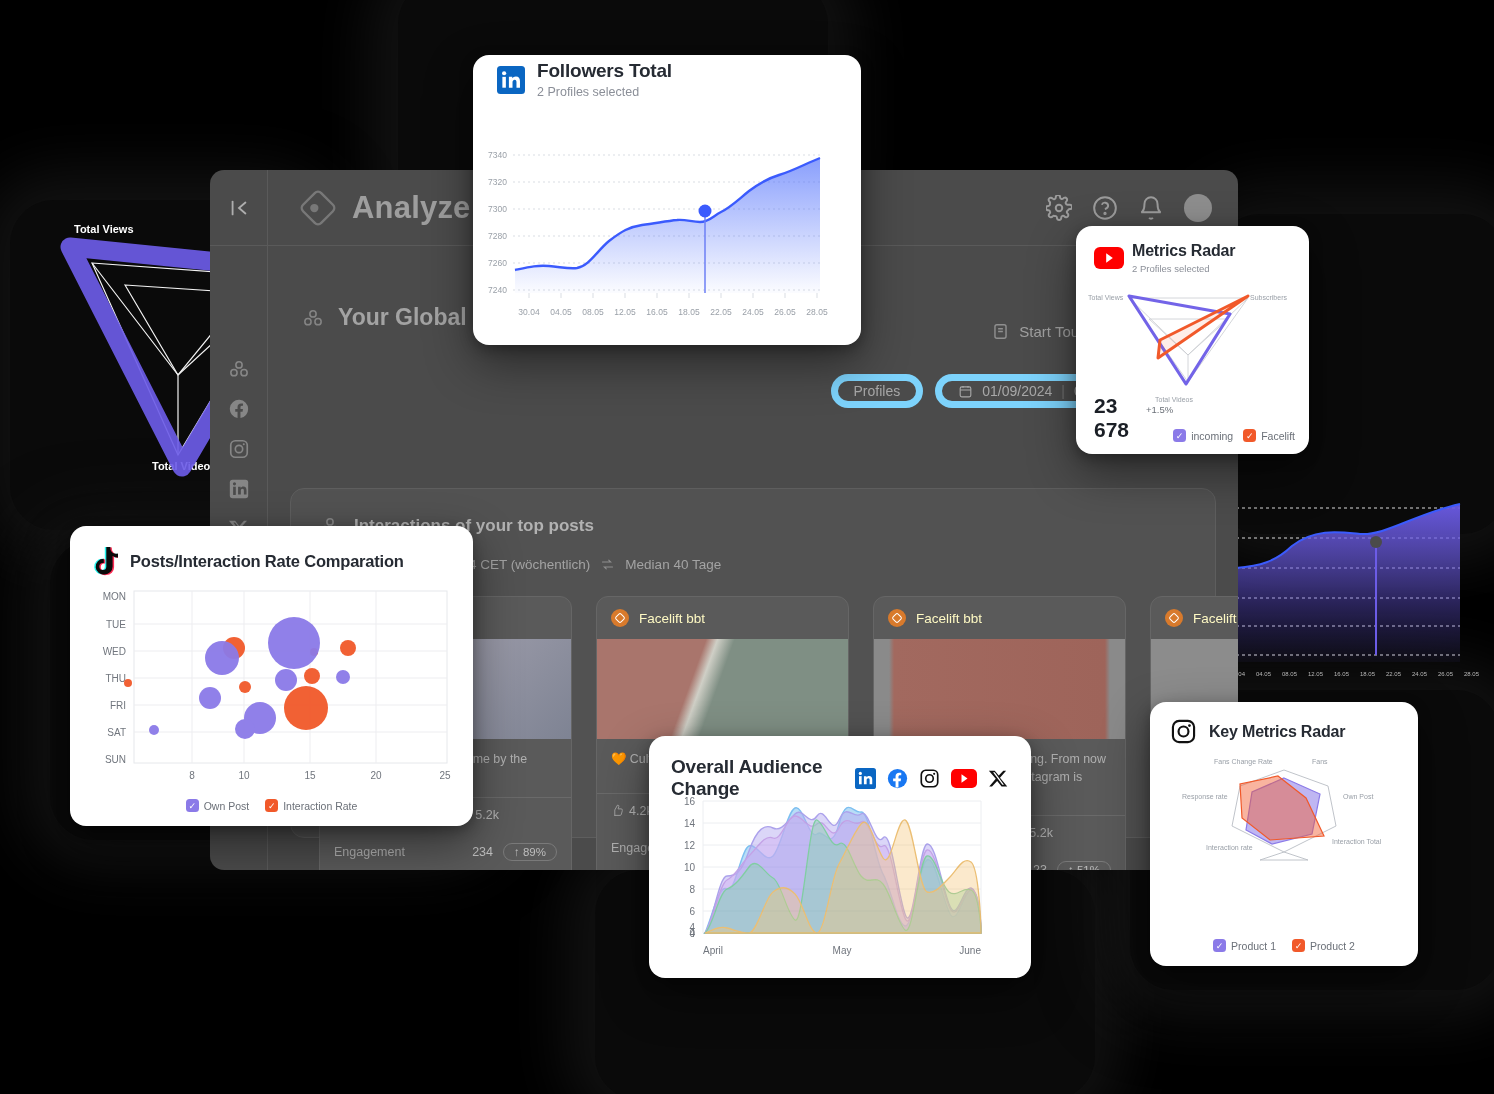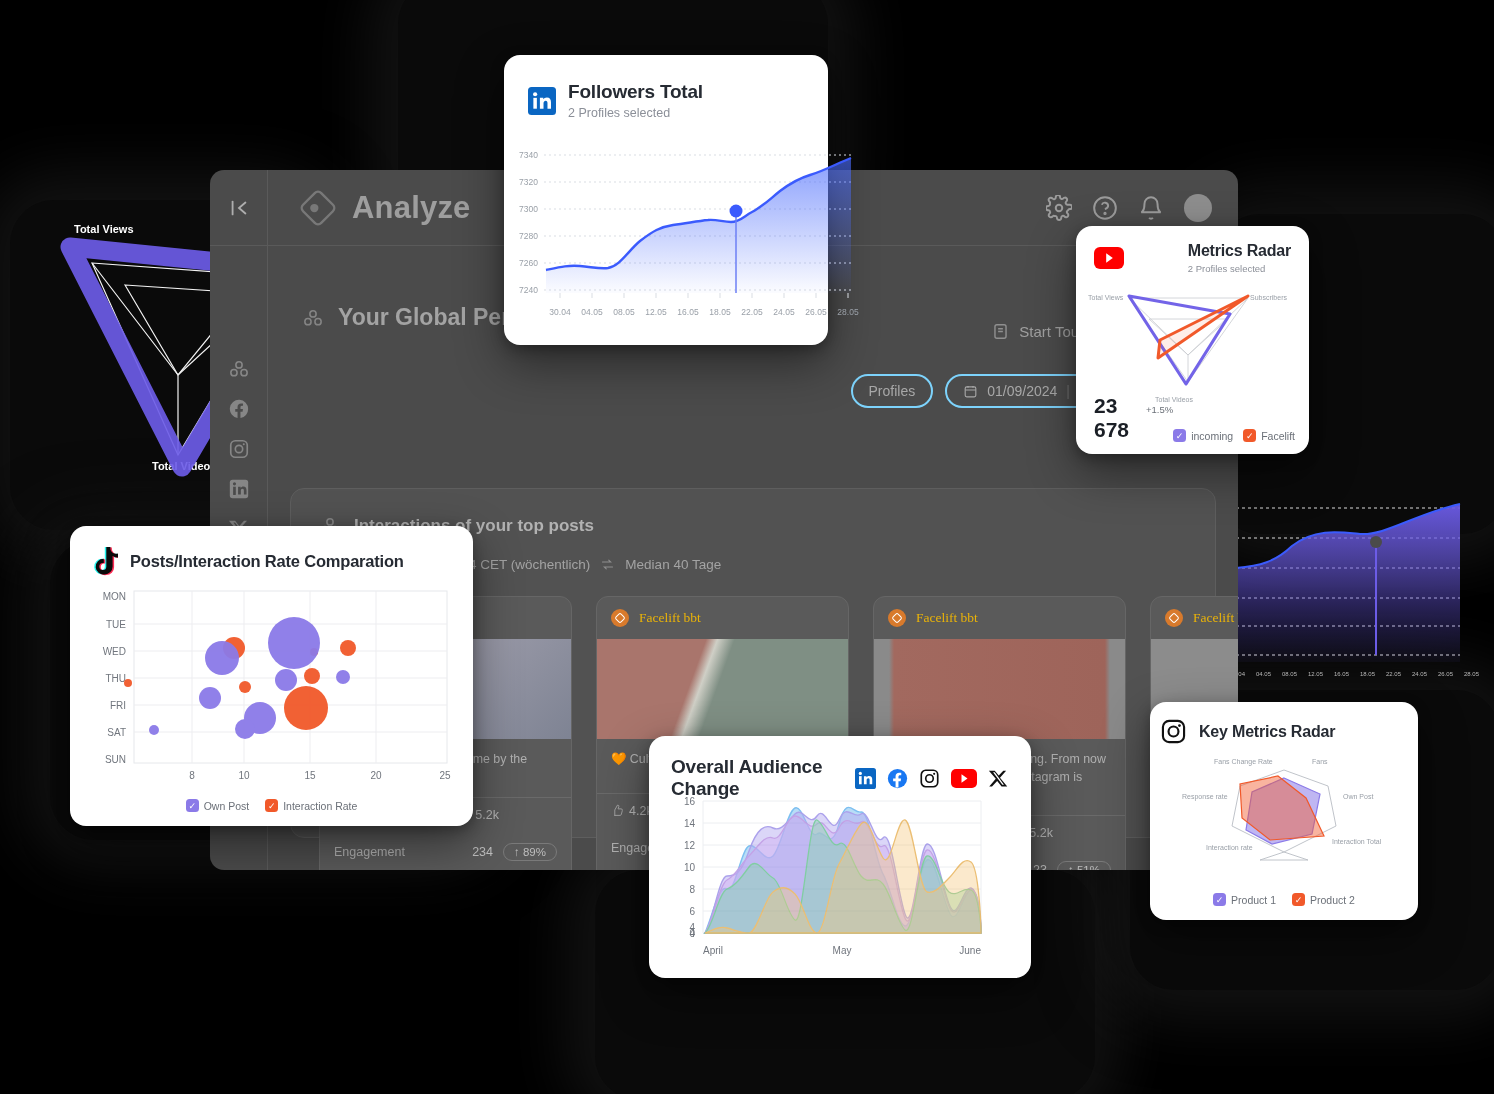--- a/index.html
+++ b/index.html
@@ -49,21 +49,21 @@
   }
   .rail-ico { width: 22px; height: 22px; opacity: .45; color: #cfcfcf; display:block; }
 
   #dash-main { flex: 1; position: relative; padding: 58px 34px 0 34px; }
   #page-head { display: flex; align-items: center; gap: 14px; }
   #page-title { font-size: 23px; font-weight: 700; color: #a3a3a3; }
   .head-ico { width: 22px; height: 22px; opacity: .5; color: #bdbdbd; }
 
   #filters { position: absolute; right: 34px; top: 128px; display: flex; gap: 12px; align-items: center; }
   .chip {
-    border: 2px solid #7dd3fc; border-radius: 20px; height: 34px;
+    border: 7px solid #7dd3fc; border-radius: 20px; height: 34px;
     display: flex; align-items: center; gap: 9px; padding: 0 16px;
     color: #a8a8a8; font-size: 14px; white-space: nowrap;
   }
   .chip .sep { color: #6f6f6f; }
   #tools { position: absolute; right: 34px; top: 76px; display: flex; gap: 26px; }
   .tool { display: flex; align-items: center; gap: 9px; color: #a0a0a0; font-size: 15px; }
   .tool svg { width: 19px; height: 19px; opacity: .8; }
 
   
   #panel {
@@ -71,21 +71,21 @@
     background: #525252; border: 1px solid #5e5e5e; border-radius: 14px; padding: 26px 28px;
   }
   #panel-title { display: flex; align-items: center; gap: 13px; font-size: 17px; font-weight: 600; color: #b2b2b2; }
   #panel-sub { display: flex; align-items: center; gap: 10px; margin-top: 20px; font-size: 13.5px; color: #a3a3a3; }
   #panel-sub svg { width: 15px; height: 15px; opacity: .75; }
   #post-grid { display: flex; gap: 24px; margin-top: 24px; }
   .post-card {
     width: 253px; flex: none; background: #5a5a5a; border: 1px solid #666;
     border-radius: 12px; overflow: hidden;
   }
-  .post-head { display: flex; align-items: center; gap: 10px; padding: 12px 14px; font-size: 13.5px; color: #eab308; font-family: Liberation Serif, serif; }
+  .post-head { display: flex; align-items: center; gap: 10px; padding: 12px 14px; font-size: 13.5px; color: #fef9c3; }
   .brand-dot {
     width: 18px; height: 18px; border-radius: 50%; background: #d87a2c; flex: none;
     display: flex; align-items: center; justify-content: center;
   }
   .brand-dot span { width: 8px; height: 8px; border: 1.6px solid #fff; transform: rotate(45deg); border-radius: 2px; }
   .post-img { height: 100px; background: #6d6d6d; }
   .img-a { background: linear-gradient(135deg,#8b8fa0 0%,#9a9aa8 45%,#7e8393 100%); }
   .img-b { background: linear-gradient(110deg,#a9756c 0%,#a9756c 38%,#cfcfc6 42%,#7f8f84 48%,#7f8f84 100%); }
   .img-c { background: linear-gradient(90deg,#8a8a8a 0%,#8a8a8a 6%,#a2695f 8%,#9e645a 92%,#8a8a8a 94%); }
   .img-d { background: #8c8c8c; }
@@ -455,21 +455,21 @@
 
               </div>
             </div>
 
           </div>
         </div>
       </div>
     </div>
   </div>
 
-  <div class="card" style="left:504px;top:55px;width:324px;height:290px;padding:26px 24px;">
+  <div class="card" style="left:473px;top:55px;width:388px;height:290px;padding:5px 24px;">
     <div style="display:flex;align-items:center;gap:12px;">
       <svg class="soc" style="width:28px;height:28px;" viewBox="0 0 24 24">
         <rect width="24" height="24" rx="3" fill="#0A66C2"></rect>
         <g fill="#fff">
             <rect x="4.6" y="9.3" width="3" height="9.3"></rect>
             <circle cx="6.1" cy="6.2" r="1.8"></circle>
         <path d="M10.2 9.3h2.9v1.3c.5-.9 1.6-1.6 3.1-1.6 2.4 0 3.5 1.5 3.5 4.1v5.5h-3v-4.9c0-1.2-.4-2-1.5-2s-1.9.8-1.9 2.1v4.8h-3.1z"></path>
           </g>
       </svg>
       <div>
@@ -531,21 +531,21 @@
           <text x="212" y="172">18.05</text>
         <text x="244" y="172">22.05</text>
           <text x="276" y="172">24.05</text>
           <text x="308" y="172">26.05</text>
         <text x="340" y="172">28.05</text>
       </g>
     </svg>
   </div>
 
   <div class="card" style="left:1076px;top:226px;width:233px;height:228px;padding:16px 18px;">
-    <div style="display:flex;align-items:center;gap:8px;justify-content:space-between;">
+    <div style="display:flex;align-items:center;gap:8px;">
       <svg class="soc" style="width:30px;height:22px;" viewBox="0 0 30 22">
         <rect width="30" height="22" rx="6" fill="#FF0000"></rect>
           <path d="M12.2 6.2l6.6 4.8-6.6 4.8z" fill="#fff"></path>
       </svg>
       <div>
         <div class="card-title" style="font-size:16px;">Metrics Radar</div>
         <div class="card-sub" style="font-size:9.5px;">2 Profiles selected</div>
       </div>
     </div>
     <svg style="position:absolute;left:6px;top:50px;" width="222" height="130" viewBox="0 0 222 130">
@@ -720,21 +720,21 @@
         <text x="42" y="160" text-anchor="start">April</text>
         <text x="181" y="160" text-anchor="middle">May</text>
         <text x="320" y="160" text-anchor="end">June</text>
       </g>
       <g class="axis-txt-md" text-anchor="end" fill="#6b7078">
           <text x="34" y="143">0</text>
         </g>
     </svg>
   </div>
 
-  <div class="card" style="left:1150px;top:702px;width:268px;height:218px;padding:16px 10px;">
+  <div class="card" style="left:1150px;top:702px;width:268px;height:264px;padding:16px 20px;">
     <div style="display:flex;align-items:center;gap:12px;">
       <svg class="soc" style="width:27px;height:27px;" viewBox="0 0 24 24" fill="none" stroke="#111" stroke-width="1.9">
           <rect x="2.6" y="2.6" width="18.8" height="18.8" rx="5.5"></rect>
           <circle cx="12" cy="12" r="4.4"></circle>
           <circle cx="17.3" cy="6.7" r="1.2" fill="#111" stroke="none"></circle>
         </svg>
       <div class="card-title" style="font-size:16px;">Key Metrics Radar</div>
     </div>
     <svg style="position:absolute;left:10px;top:50px;" width="248" height="120" viewBox="0 0 248 120">
       <g class="radar-lbl" fill="#9aa0a8">

